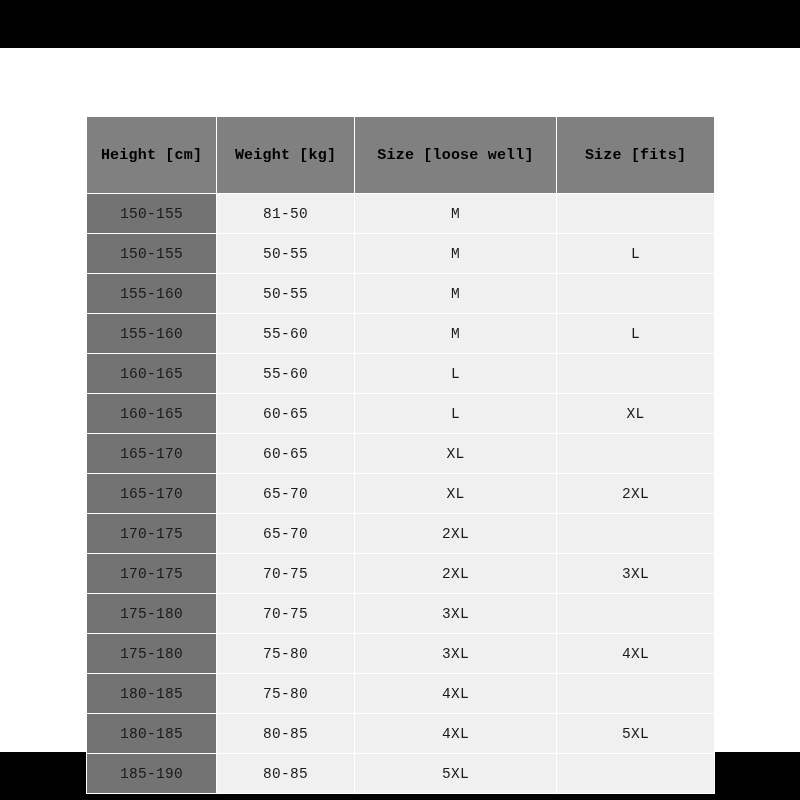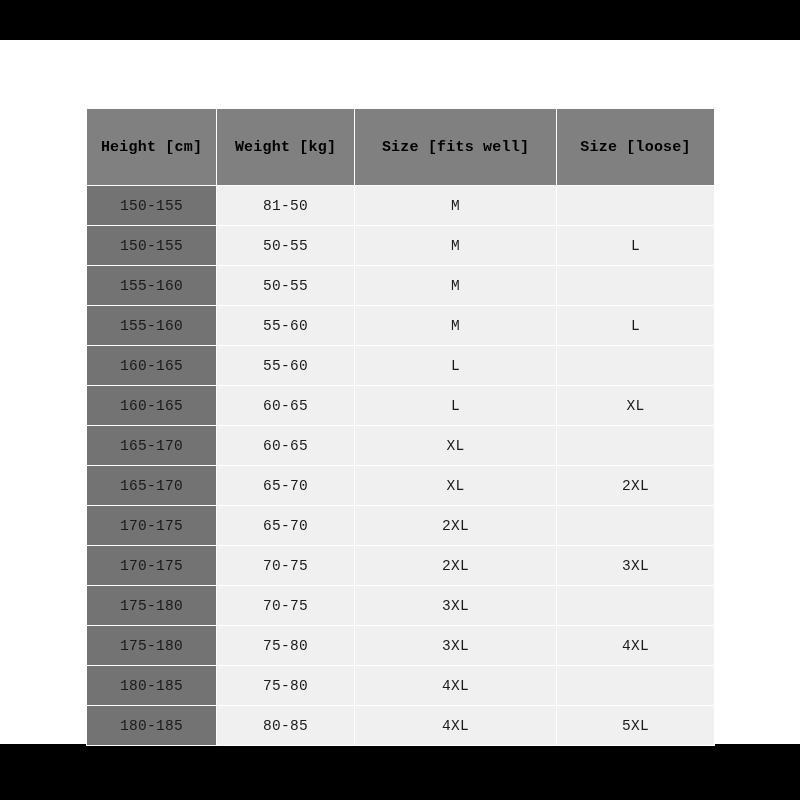--- a/index.html
+++ b/index.html
@@ -15,21 +15,21 @@
   }
   .canvas {
     position: relative;
     width: 800px;
     height: 800px;
     background: #000000;
   }
   .white-band {
     position: absolute;
     left: 0;
-    top: 40px;
+    top: 48px;
     width: 800px;
     height: 704px;
     background: #ffffff;
   }
   .table-wrap {
     position: absolute;
     left: 86px;
     top: 68px;
     width: 628px;
   }
@@ -77,22 +77,22 @@
         <colgroup>
           <col class="c-height">
           <col class="c-weight">
           <col class="c-fit">
           <col class="c-loose">
         </colgroup>
         <thead>
           <tr>
             <th>Height [cm]</th>
             <th>Weight [kg]</th>
-            <th>Size [fits well]</th>
-            <th>Size [loose]</th>
+            <th>Size [loose well]</th>
+            <th>Size [fits]</th>
           </tr>
         </thead>
         <tbody>
           <tr>
             <td class="height-cell">150-155</td>
             <td class="data-cell">81-50</td>
             <td class="data-cell">M</td>
             <td class="empty-cell"></td>
           </tr>
           <tr>
@@ -166,17 +166,23 @@
             <td class="data-cell">75-80</td>
             <td class="data-cell">4XL</td>
             <td class="empty-cell"></td>
           </tr>
           <tr>
             <td class="height-cell">180-185</td>
             <td class="data-cell">80-85</td>
             <td class="data-cell">4XL</td>
             <td class="data-cell">5XL</td>
           </tr>
+          <tr>
+            <td class="height-cell">185-190</td>
+            <td class="data-cell">80-85</td>
+            <td class="data-cell">5XL</td>
+            <td class="empty-cell"></td>
+          </tr>
         </tbody>
       </table>
     </div>
   </div>
 </div>
 
 </body></html>

